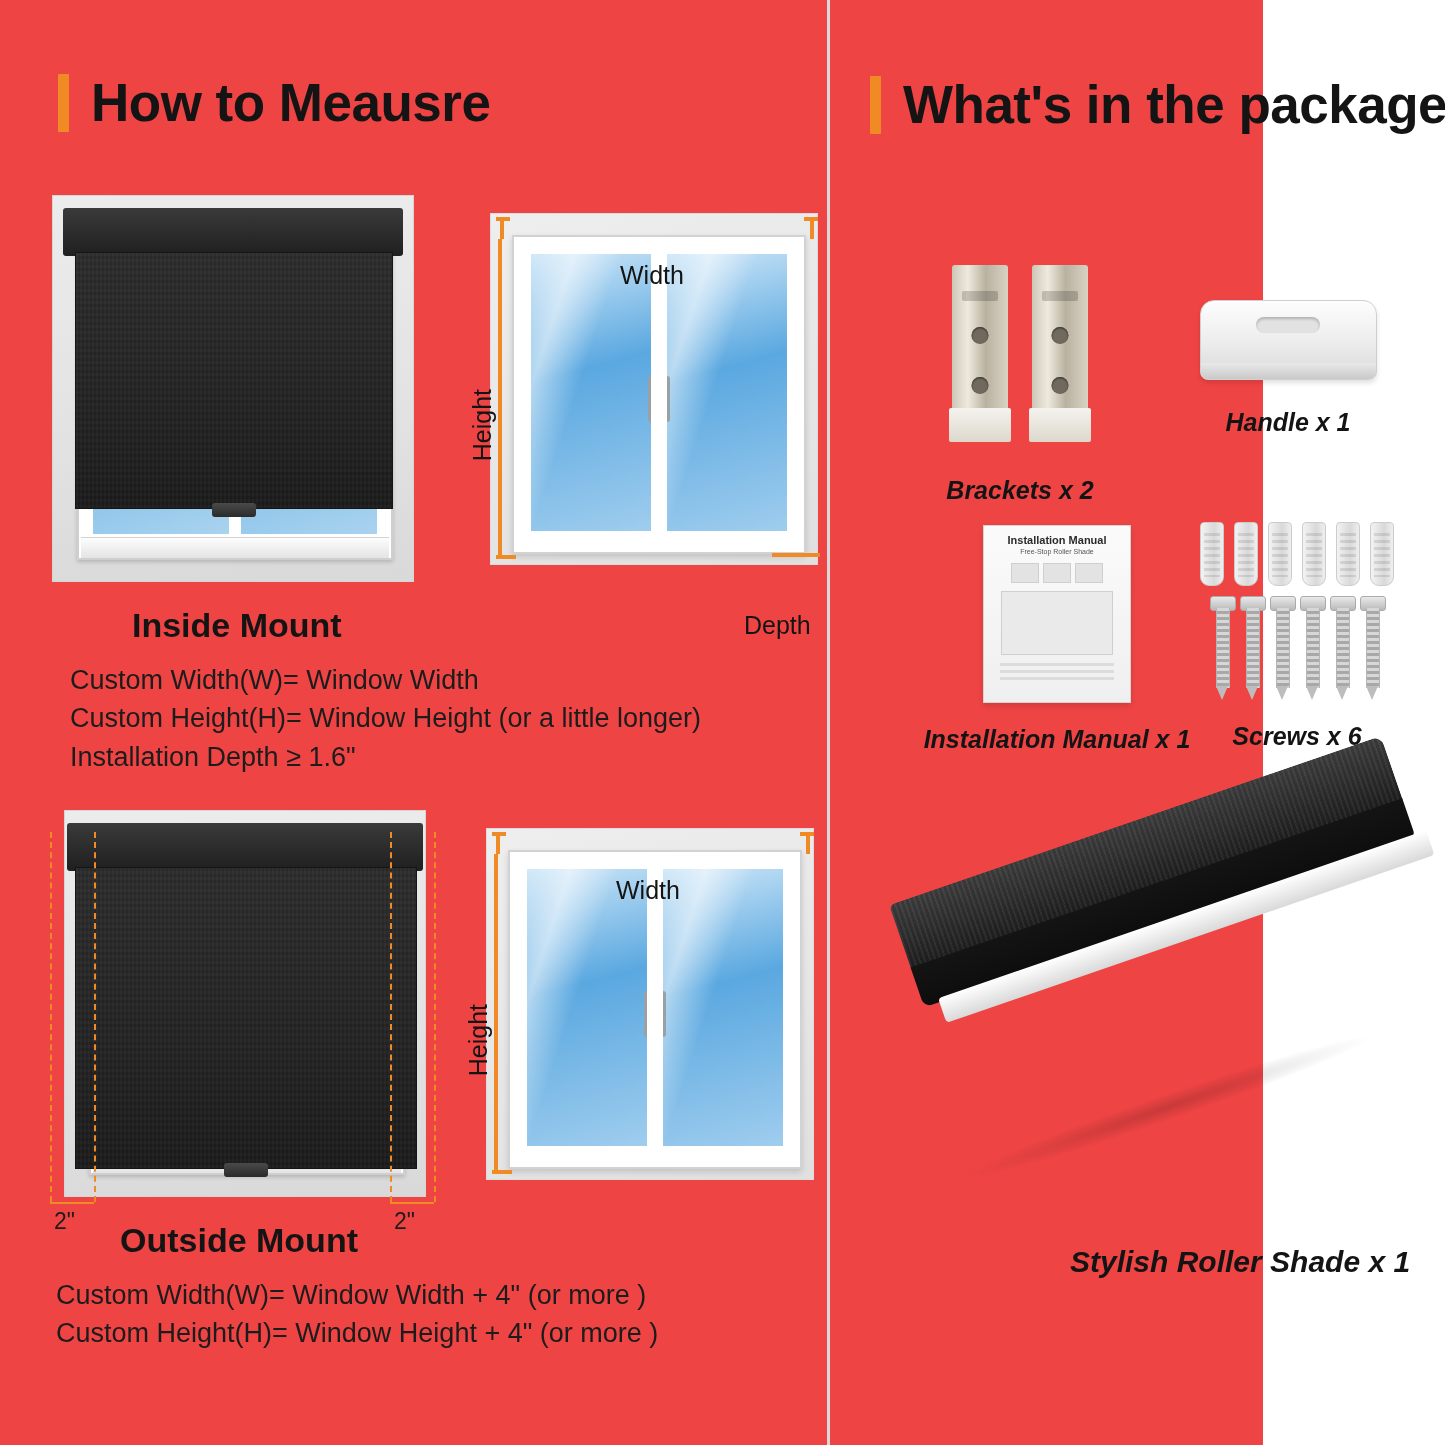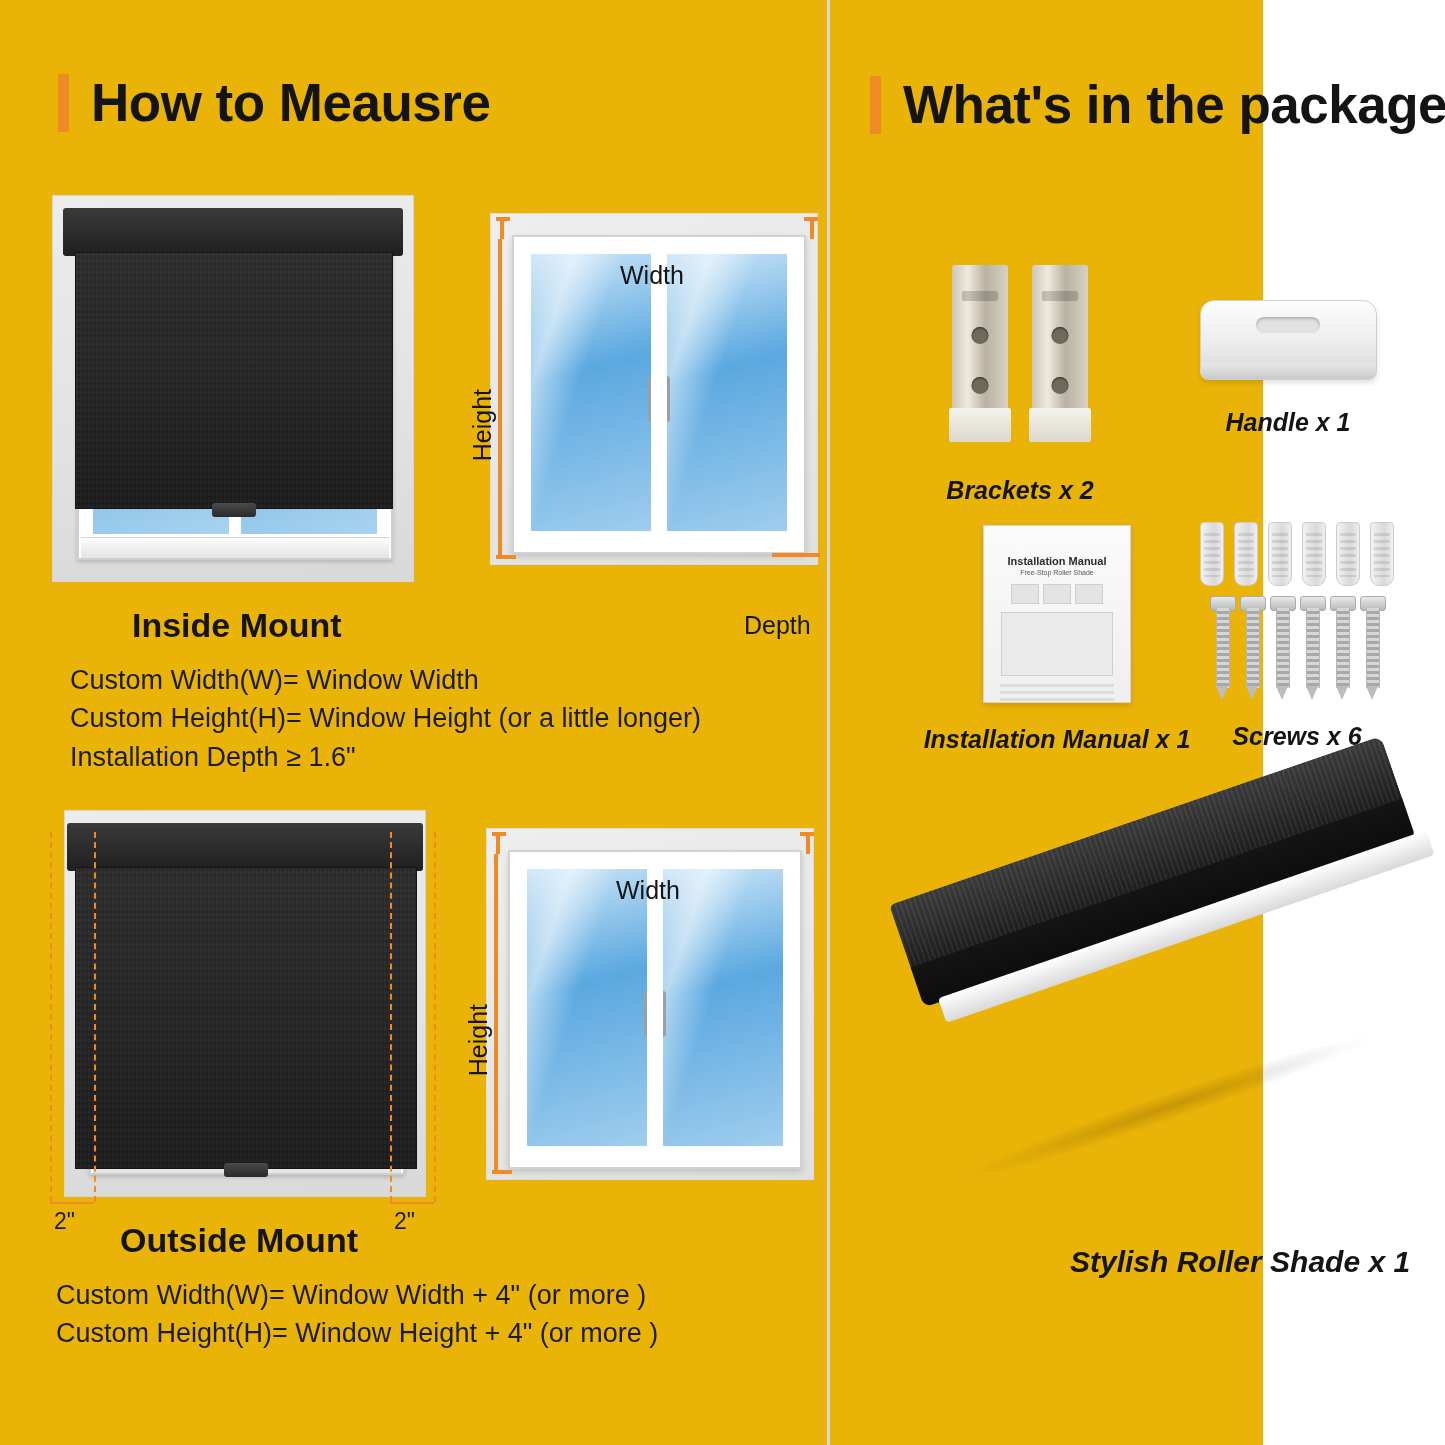--- a/index.html
+++ b/index.html
@@ -11,21 +11,21 @@
     width: 1445px;
     height: 1445px;
     font-family: "Liberation Sans", sans-serif;
     color: #1a1a1a;
     overflow: hidden;
   }
   .page {
     position: relative;
     width: 1263px;
     height: 1445px;
-    background: #eab308;
+    background: #ef4444;
   }
   .divider {
     position: absolute;
     top: 0;
     left: 827px;
     width: 3px;
     height: 1445px;
     background: #d8d8d8;
   }
 
@@ -312,21 +312,21 @@
     border-radius: 0 0 8px 8px;
   }
 
   
   .manual {
     width: 148px;
     height: 178px;
     background: linear-gradient(180deg,#fbfbfb,#efefef);
     border: 1px solid #d4d4d4;
     box-shadow: 0 3px 6px rgba(0,0,0,.13);
-    padding: 29px 10px;
+    padding: 8px 10px;
     box-sizing: border-box;
     text-align: center;
   }
   .manual .m-title {
     font-size: 11px;
     font-weight: bold;
     color: #2b2b2b;
   }
   .manual .m-sub {
     font-size: 7px;

